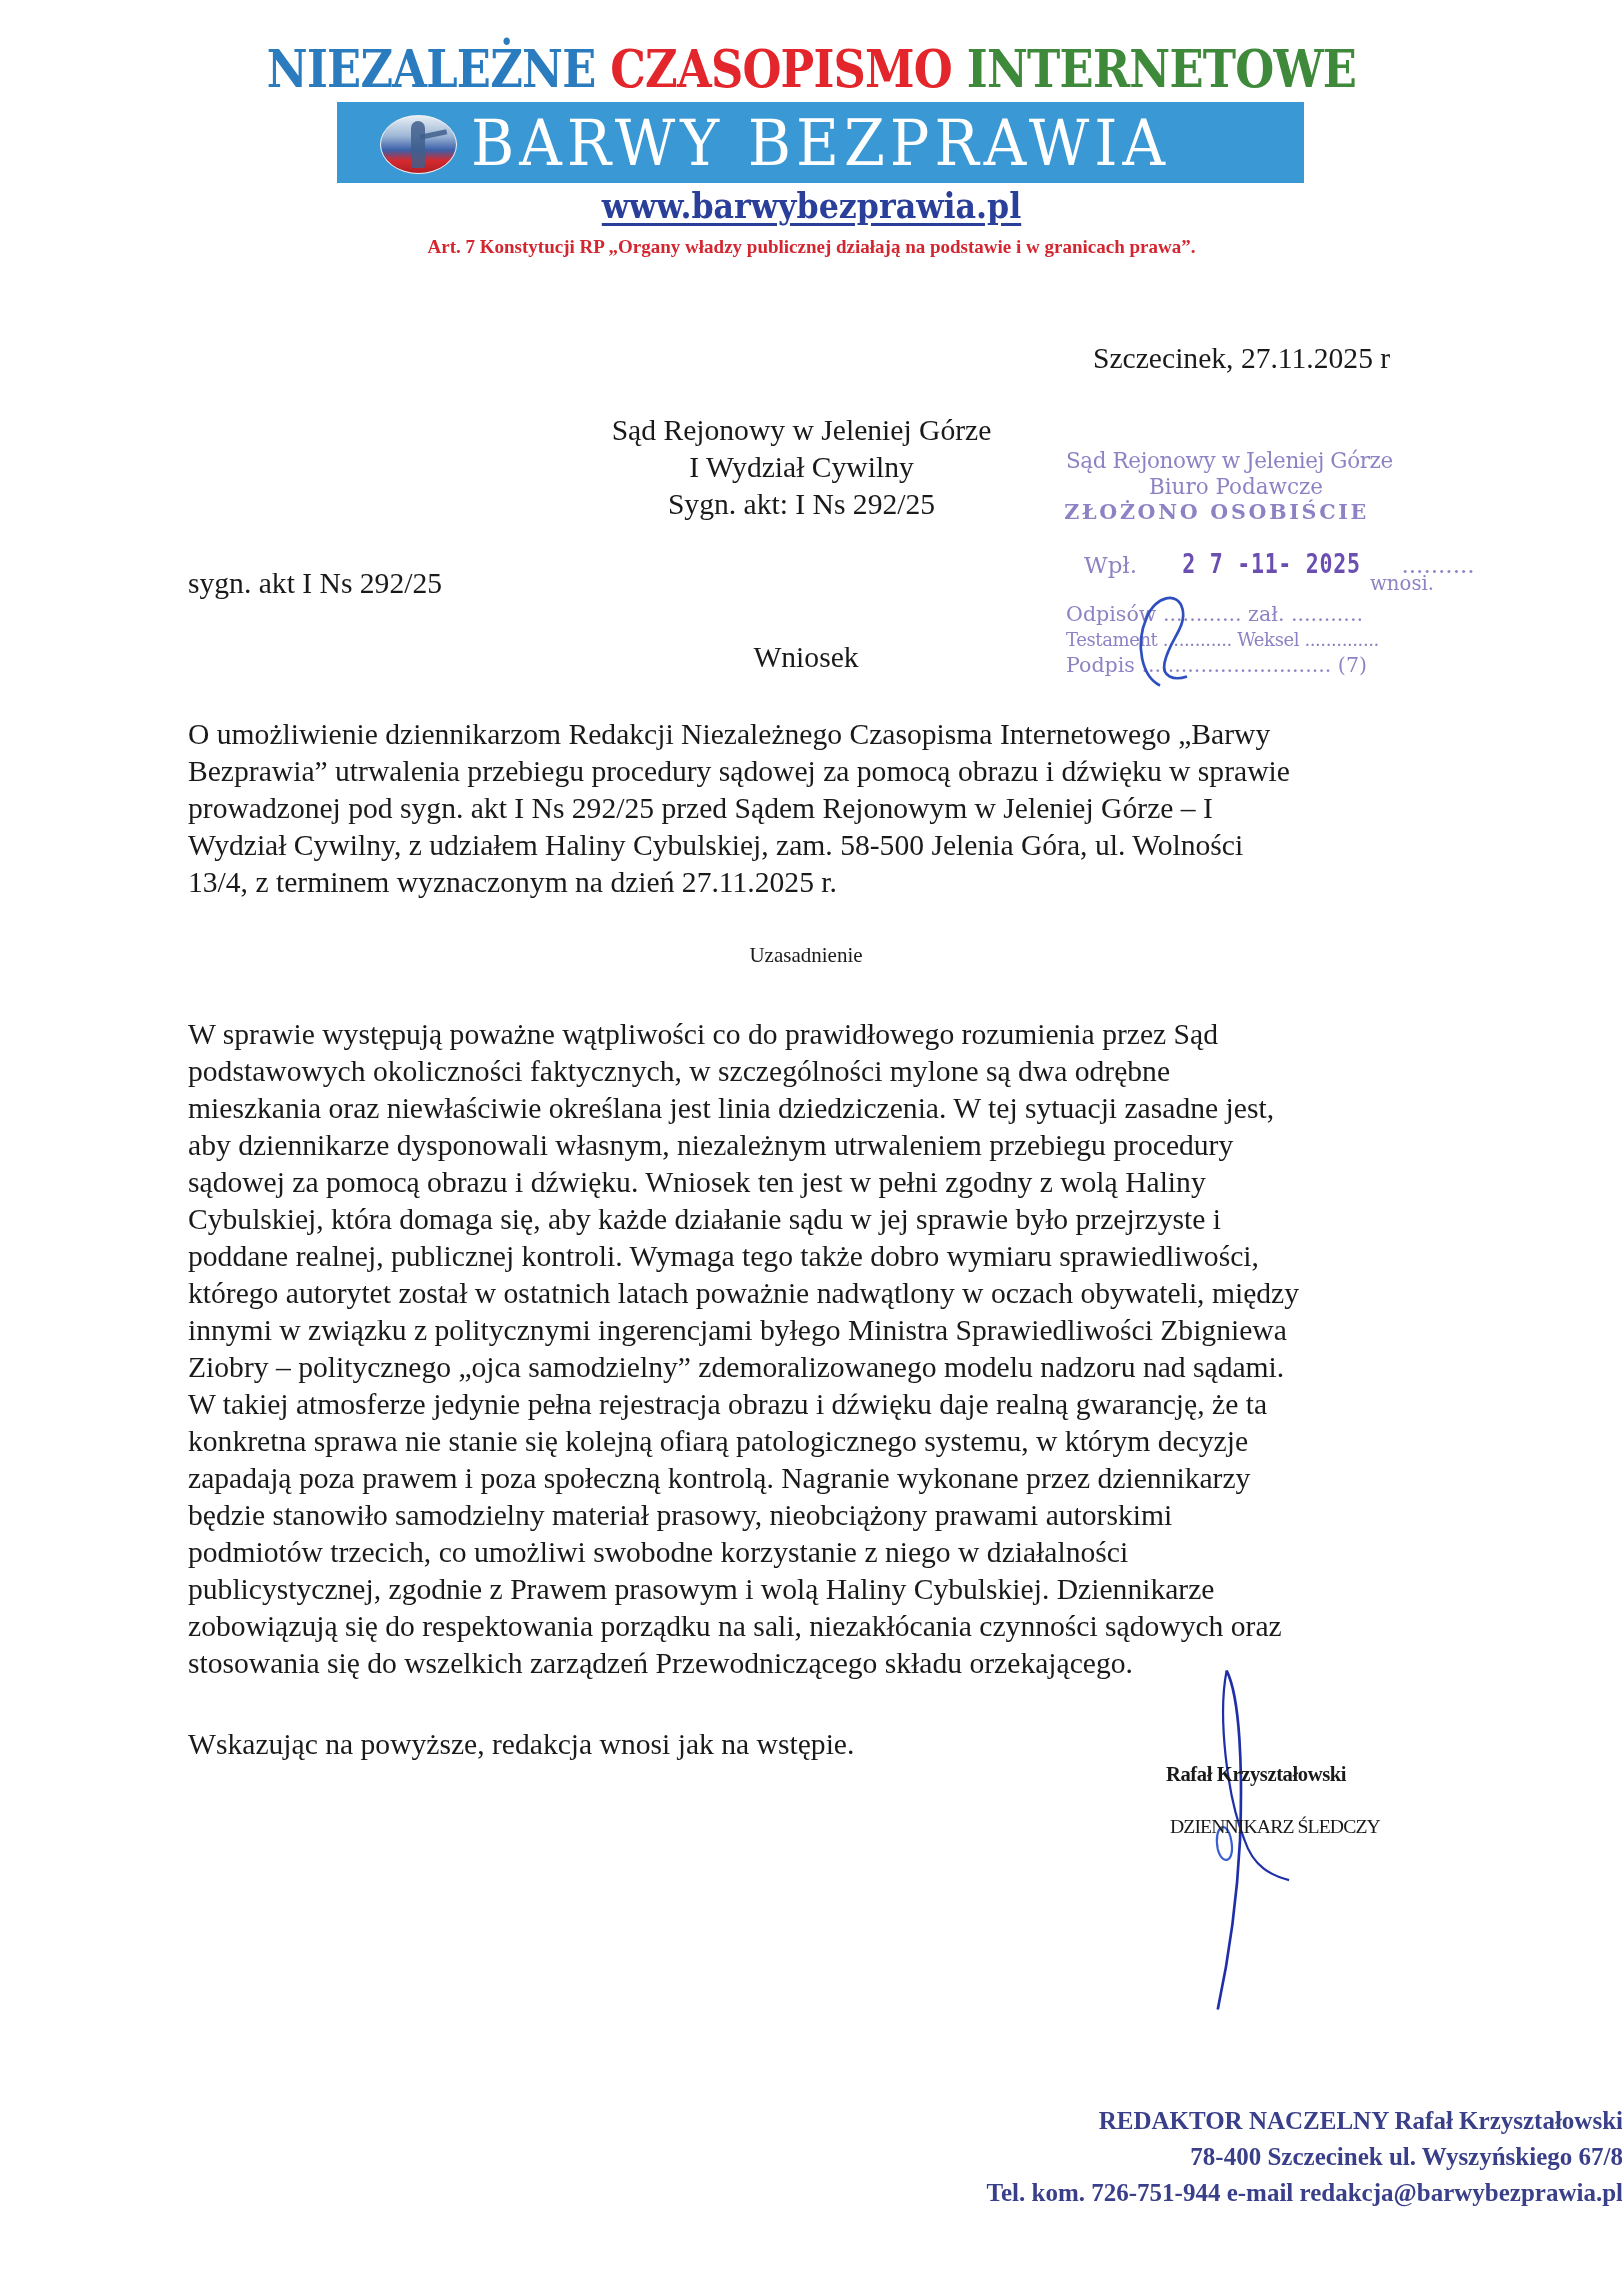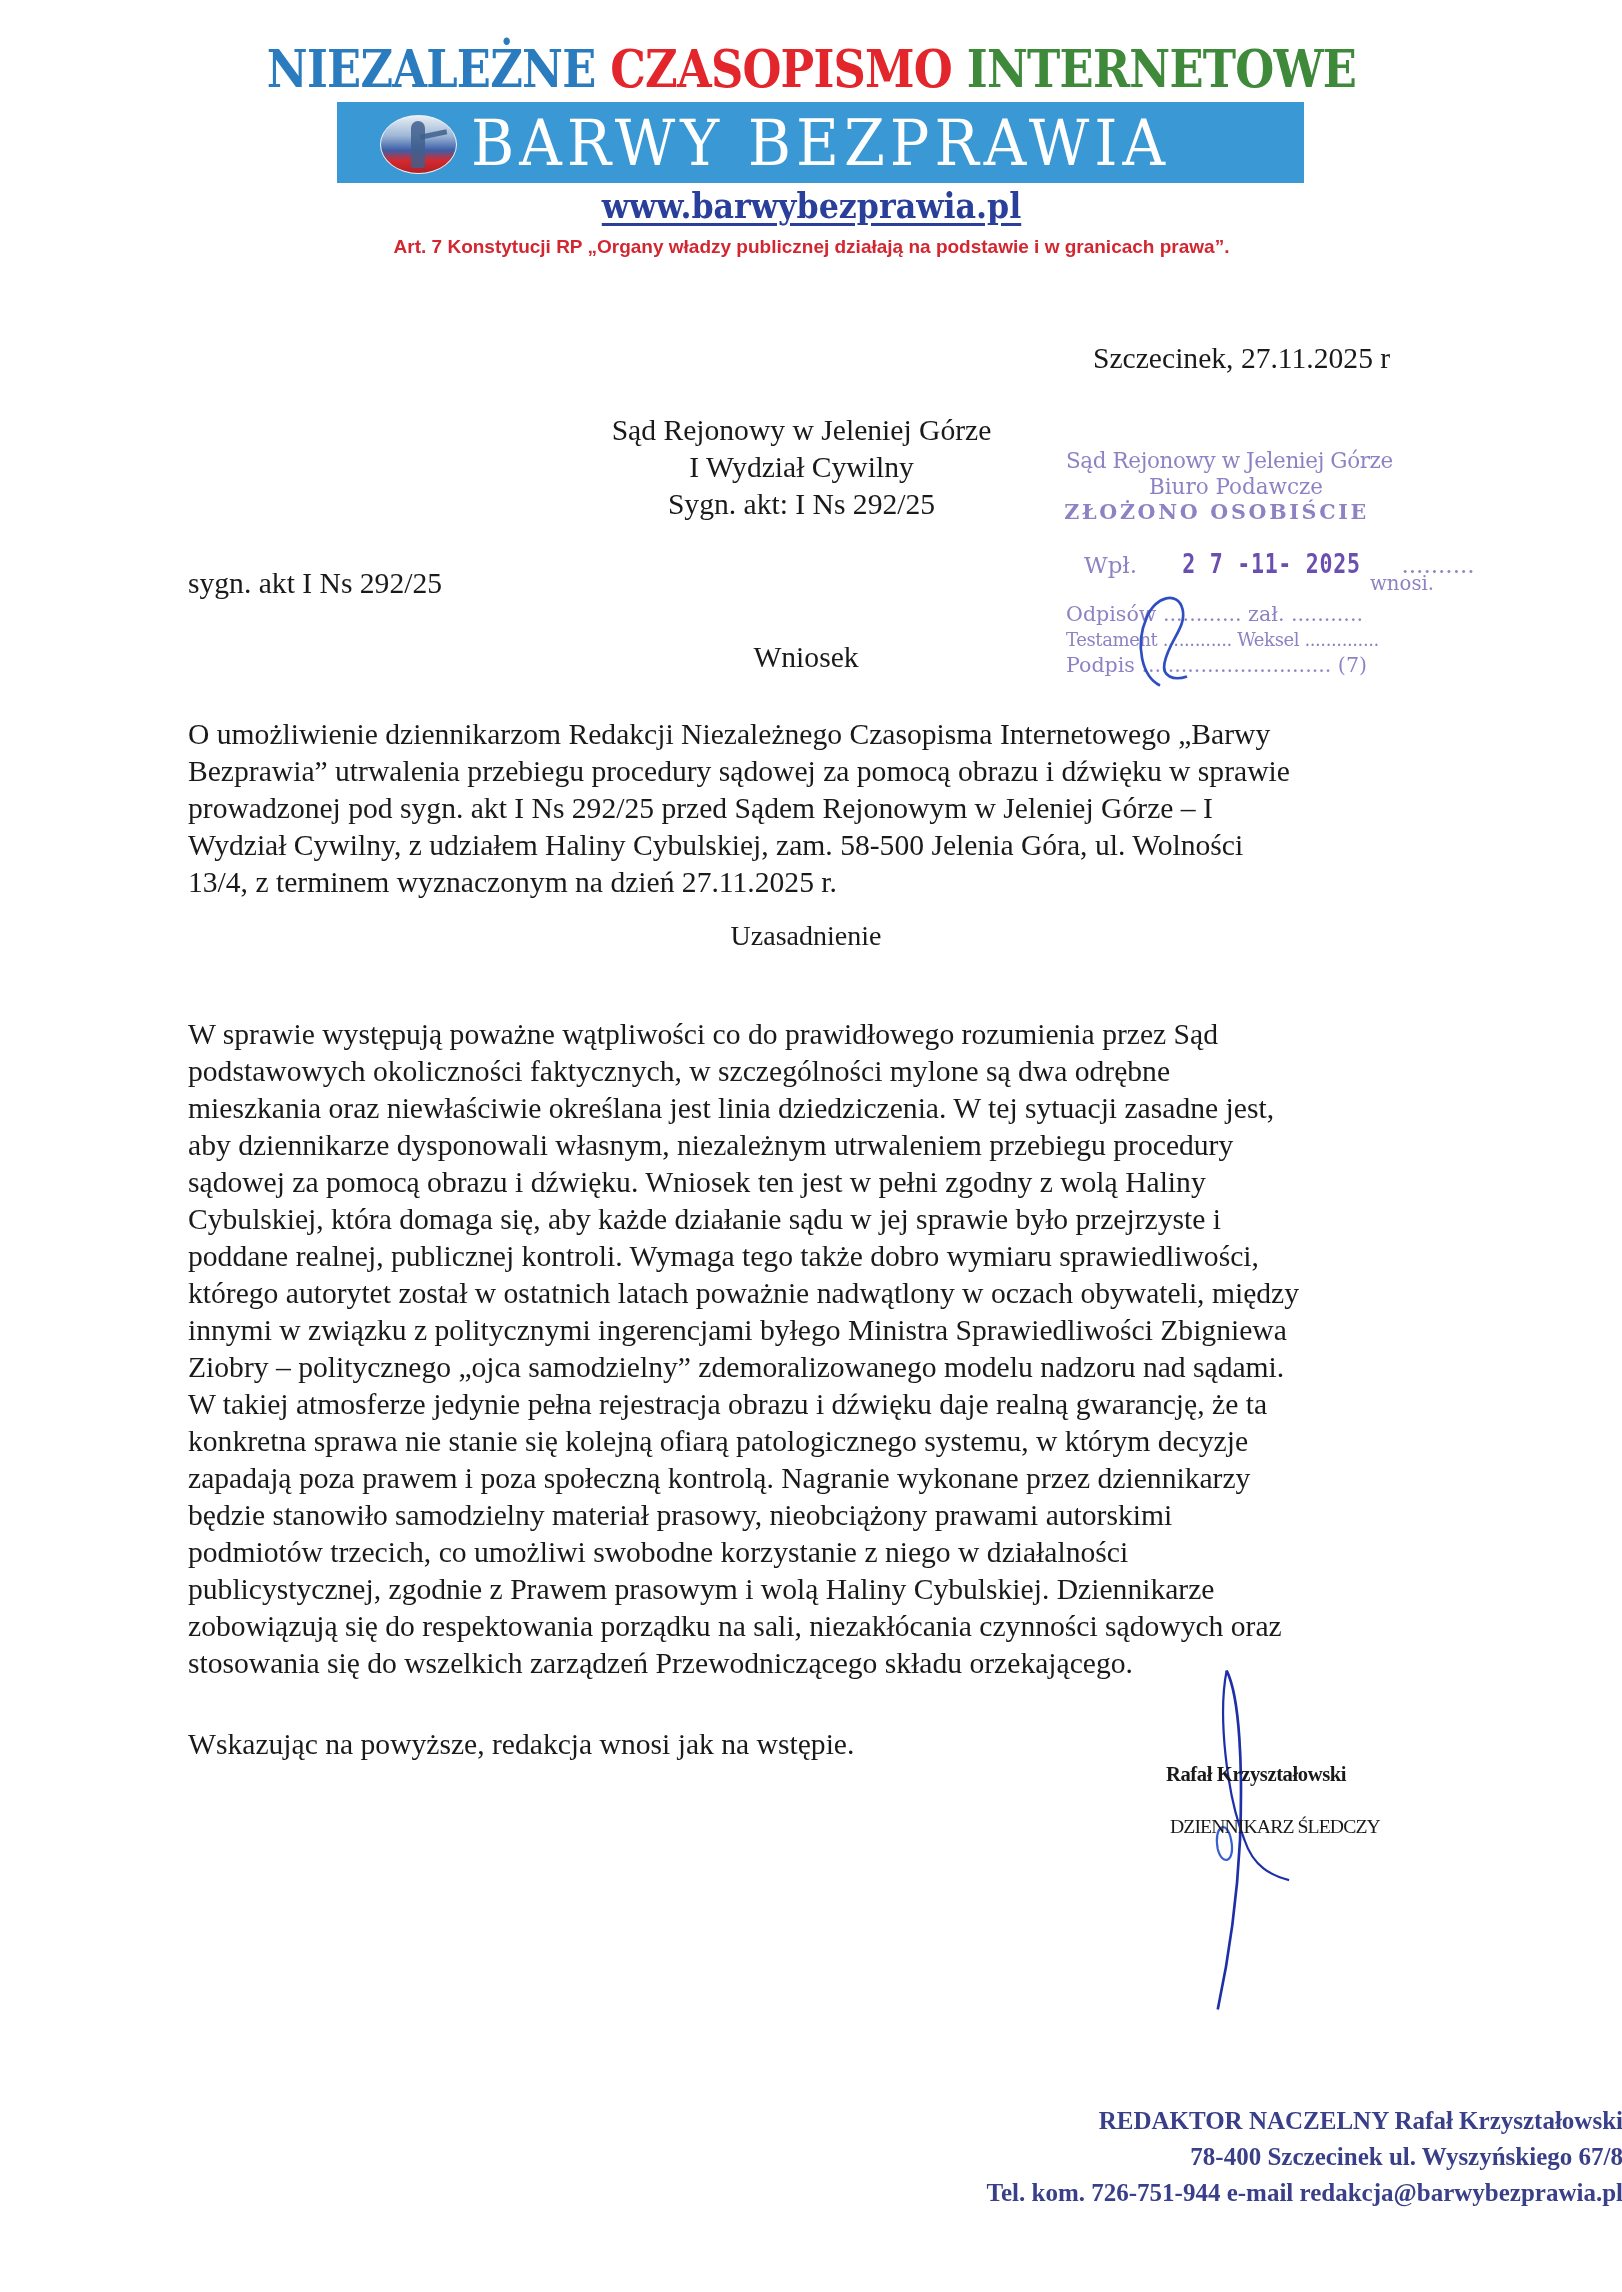--- a/index.html
+++ b/index.html
@@ -26,21 +26,21 @@
   #banner-text { left: 134px; top: 3.6px; font-family: "DejaVu Serif", serif; font-size: 64px;
     color: #ffffff; letter-spacing: 5.4px; white-space: nowrap; transform: scaleX(0.92);
     transform-origin: left; }
 
   #site-url { left: 0; width: 1623px; top: 184px; text-align: center;
     font-family: "DejaVu Serif", serif; font-weight: bold; font-size: 36px; color: #2a3f9a;
     text-decoration: underline; text-decoration-thickness: 2.7px; text-underline-offset: 5.4px;
     transform: scaleX(0.88); transform-origin: center; }
 
   #constitution-quote { left: 0; width: 1623px; top: 236px; text-align: center;
-    font-family: Liberation Sans, sans-serif; font-weight: bold; font-size: 19px; color: #d42630; }
+    font-family: Liberation Serif, serif; font-weight: bold; font-size: 19px; color: #d42630; }
 
   
   #place-date { left: 1093px; top: 342px; font-size: 29.6px; white-space: nowrap; }
 
   #court-block { left: 533px; width: 537px; top: 412px; text-align: center; font-size: 29.6px; line-height: 37px; }
 
   #case-ref { left: 188px; top: 567px; font-size: 29.6px; }
 
   #doc-title { left: 0; width: 1612px; top: 641px; text-align: center; font-size: 29.6px; }
 
@@ -55,21 +55,21 @@
   #stamp .godz { position: absolute; left: 313px; top: 124px; font-size: 19.7px; }
   #stamp .s5 { position: absolute; left: 9px; top: 154px; font-size: 20.6px; white-space: nowrap; }
   #stamp .s6 { position: absolute; left: 9px; top: 181px; font-size: 18px; white-space: nowrap; letter-spacing: -0.4px; }
   #stamp .s7 { position: absolute; left: 9px; top: 205px; font-size: 20.6px; white-space: nowrap; }
   #stamp-initial { left: 1133px; top: 591px; }
 
   
   .para { left: 188px; width: 1254px; font-size: 29.6px; line-height: 37px; }
   .para p { margin: 0; white-space: nowrap; }
   #intro-para { top: 716px; }
-  #justification-heading { left: 0; width: 1612px; top: 920px; text-align: center; font-size: 28px; }
+  #justification-heading { left: 0; width: 1612px; top: 943px; text-align: center; font-size: 21px; }
   #justification-para { top: 1016px; }
   #closing-line { left: 188px; top: 1728px; font-size: 29.6px; }
 
   
   #signature-name { left: 1166px; top: 1763px; font-weight: bold; font-size: 20.6px; letter-spacing: -0.4px; }
   #signature-title { left: 1170px; top: 1815px; font-size: 19.7px; letter-spacing: -0.9px; }
   #signature-scribble { left: 1191px; top: 1661px; }
 
   
   #footer { left: 0; width: 1623px; top: 2103px; text-align: right; color: #3a3f8a; font-size: 25px; line-height: 36px; font-weight: bold; }

